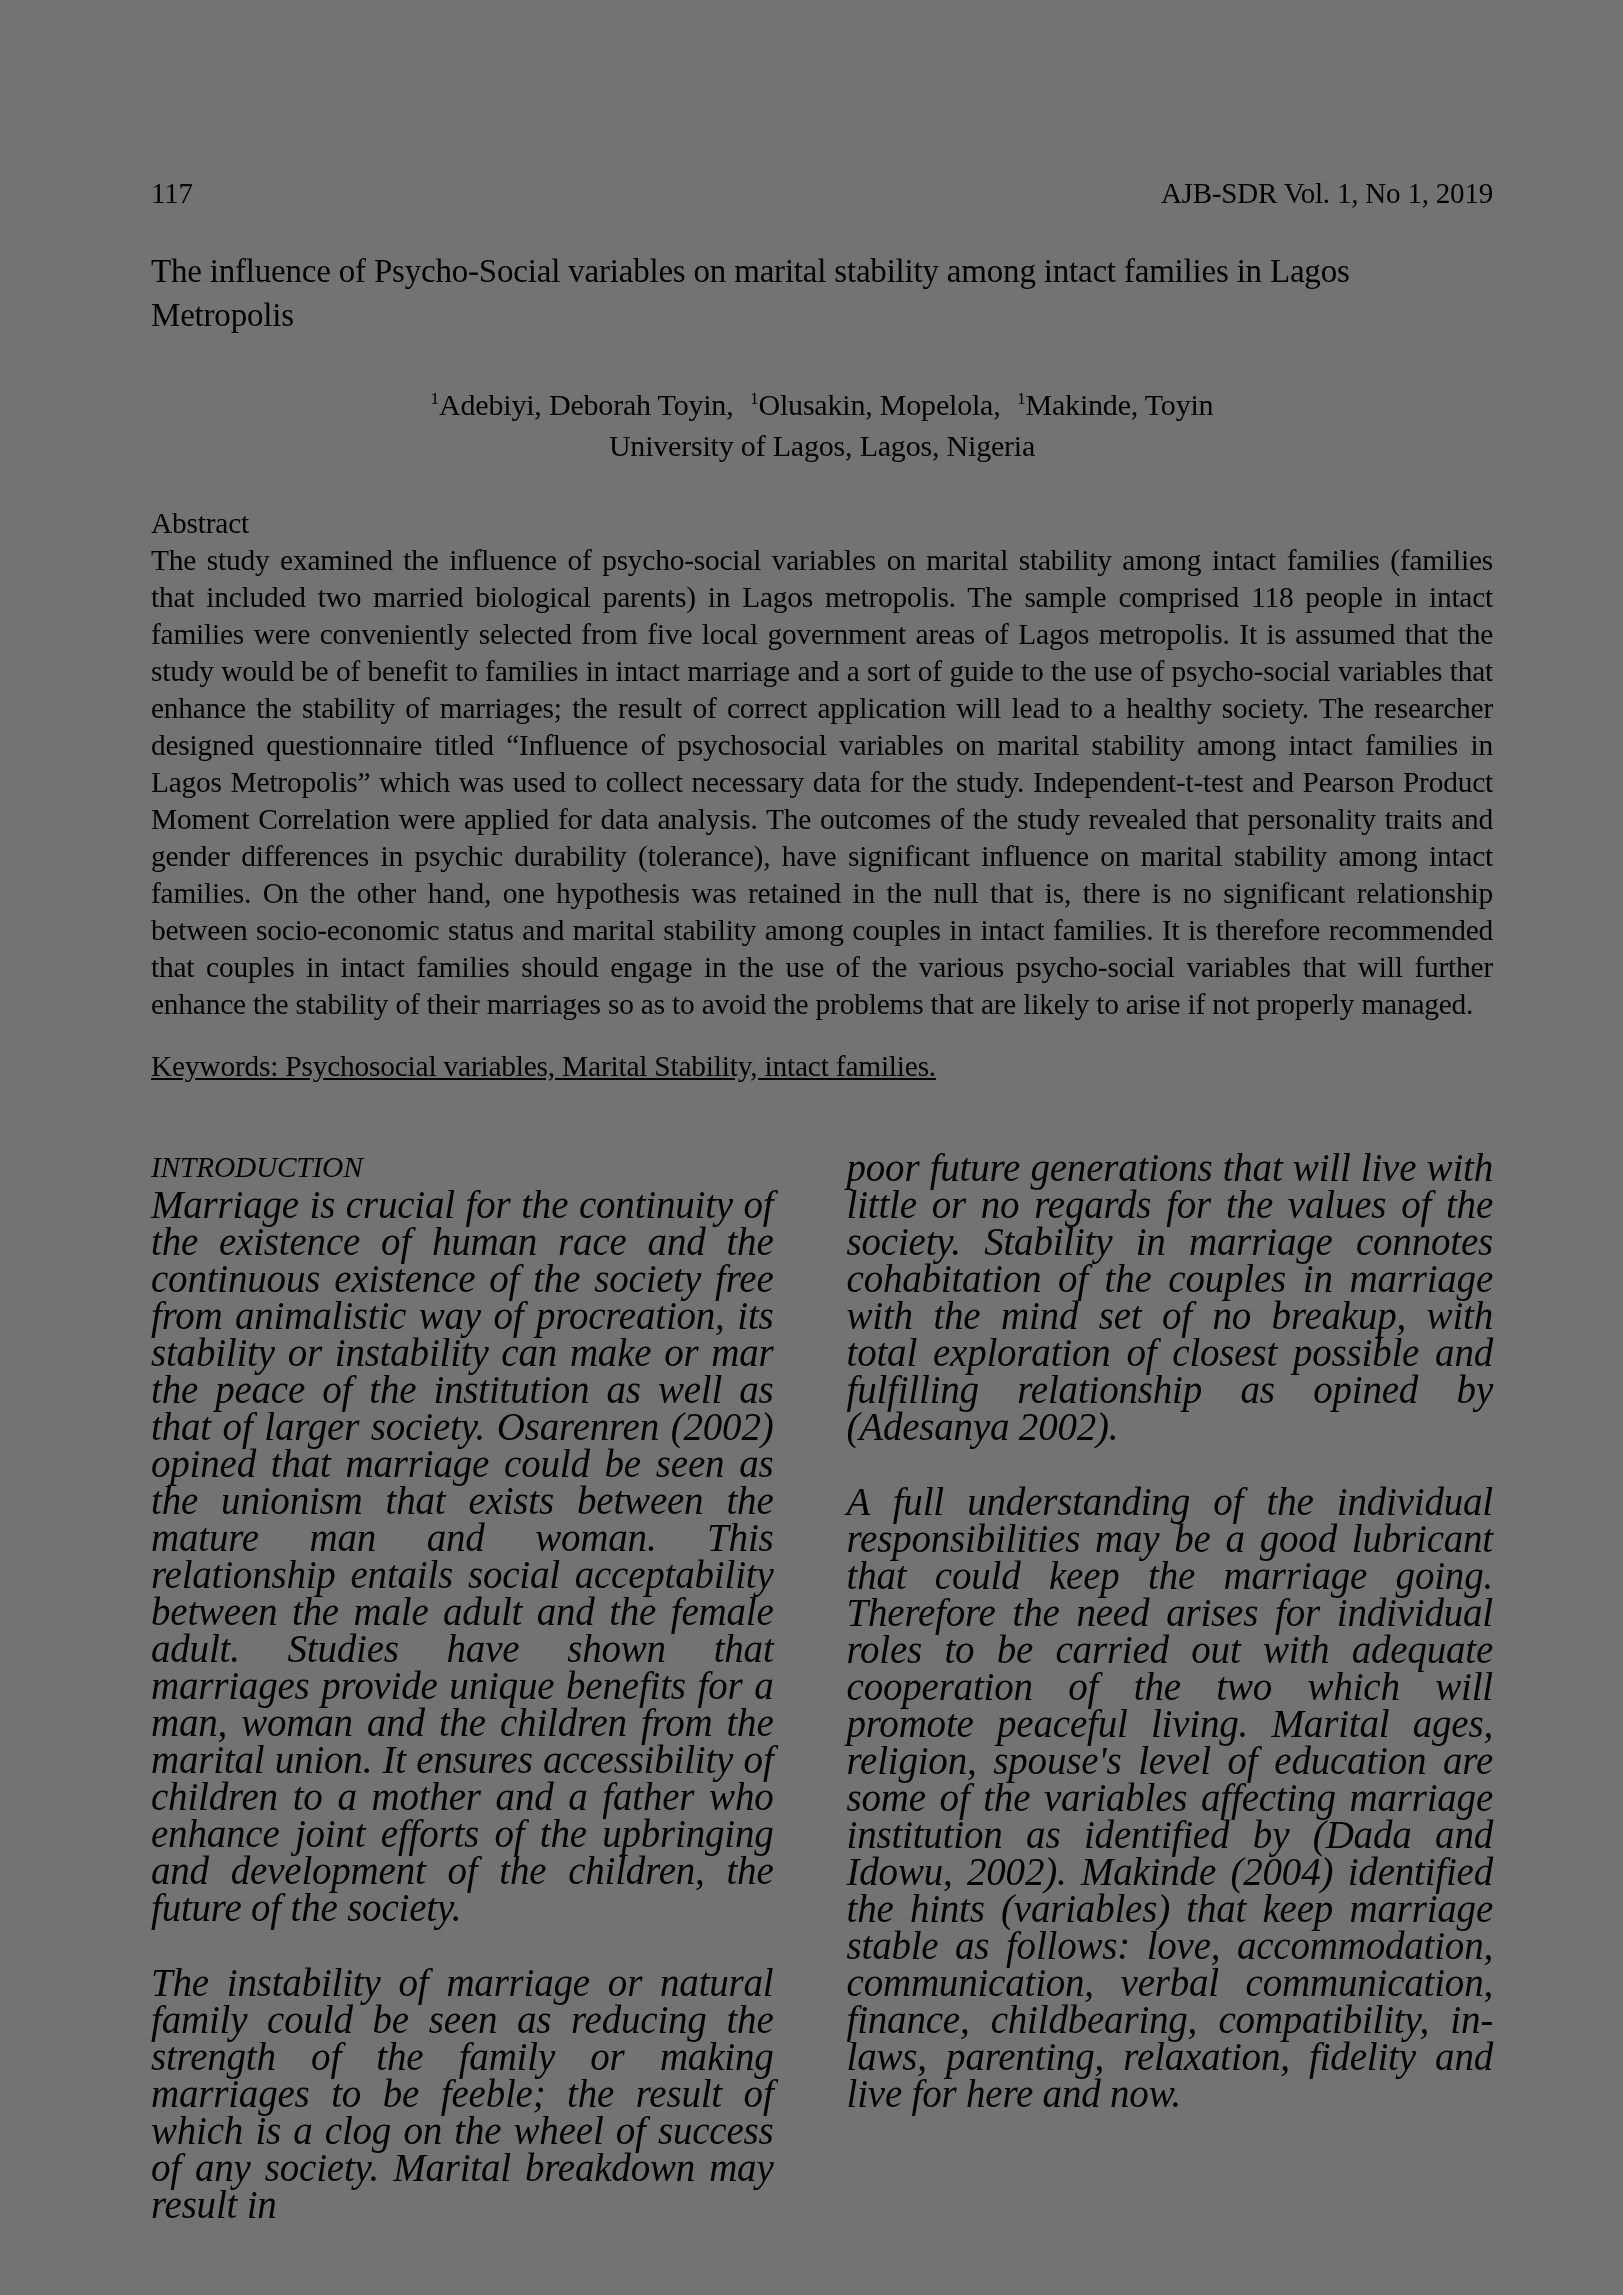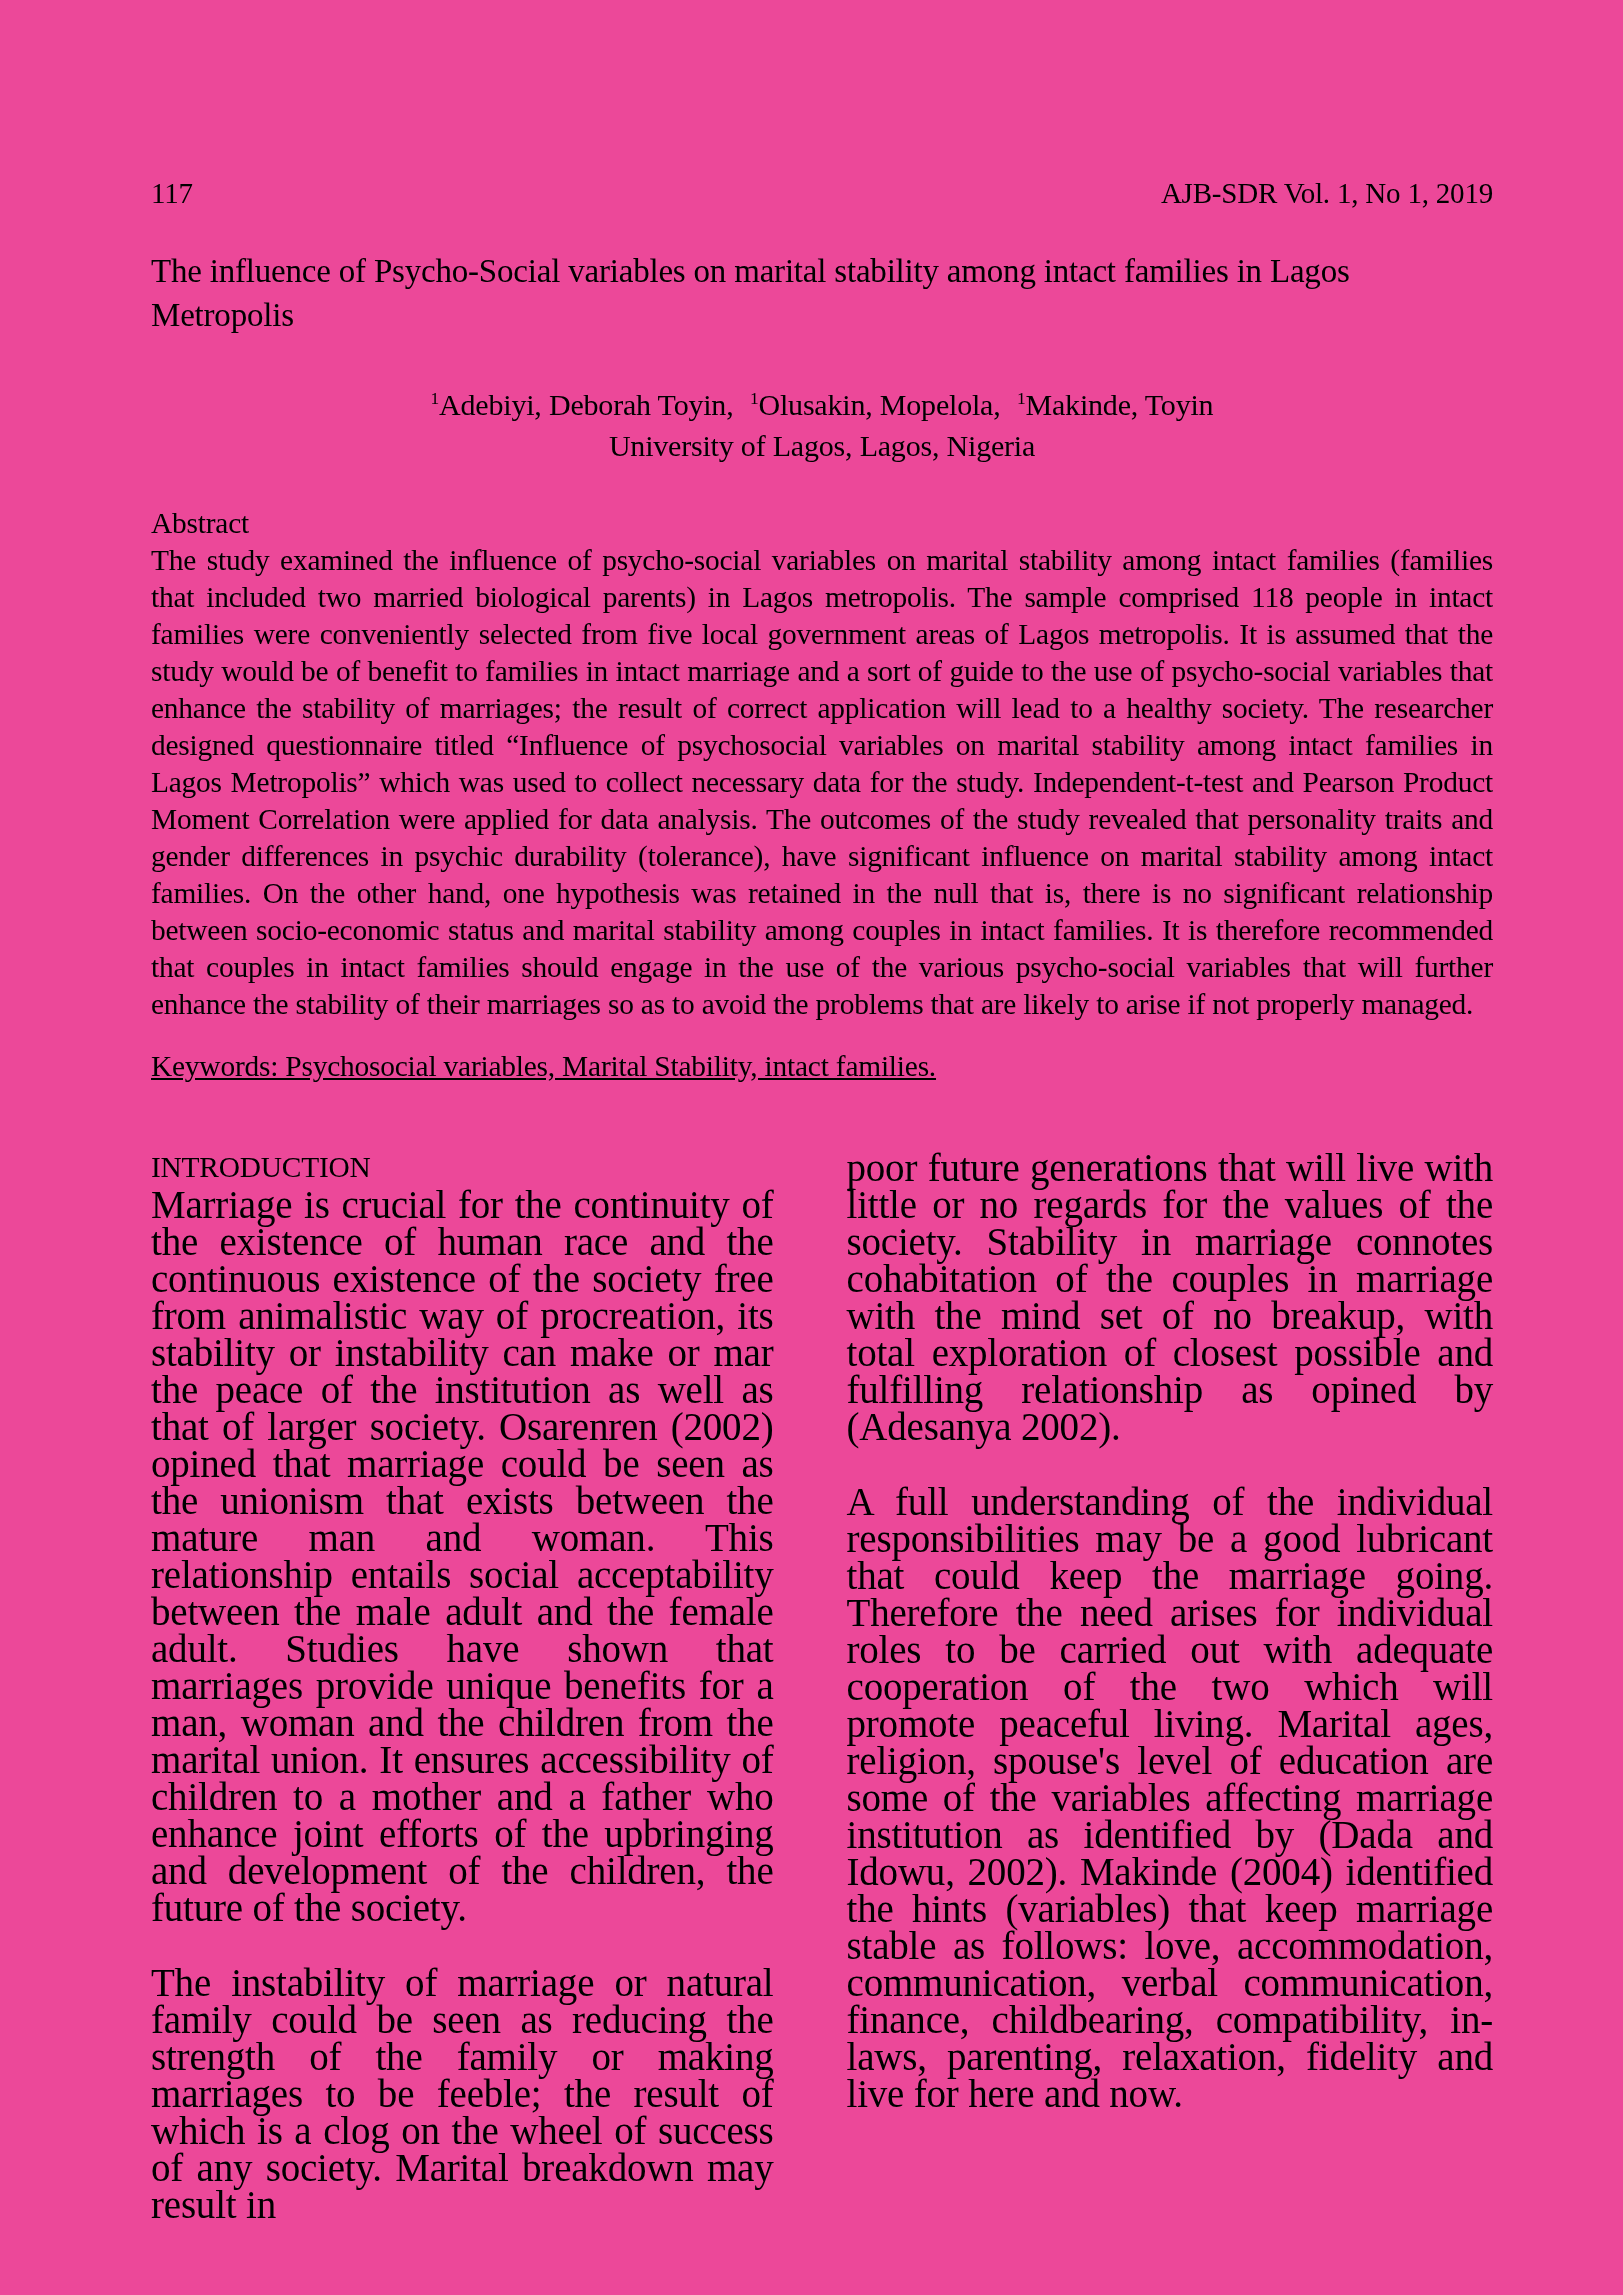--- a/index.html
+++ b/index.html
@@ -10,21 +10,21 @@
     color: #000000;
     font-family: "Liberation Serif", "DejaVu Serif", serif;
     letter-spacing: -0.2px;
   }
   .page {
     box-sizing: border-box;
     width: 1623px;
     height: 2295px;
     padding: 175px 130px 0 151px;
     overflow: hidden;
-    background: #ec4899;
+    background: #737373;
   }
   .header {
     display: flex;
     justify-content: space-between;
     align-items: baseline;
     font-size: 29px;
     line-height: 37px;
   }
   .title {
     font-size: 33px;
@@ -59,20 +59,21 @@
   }
   .keywords {
     margin: 25px 0 0 0;
     font-size: 29.4px;
     line-height: 37px;
     text-decoration: underline;
   }
   .columns {
     display: flex;
     margin-top: 64px;
+    font-style: italic;
   }
   .col-left  { width: 623px; margin-right: 73px; }
   .col-right { width: 647px; }
   .section-heading {
     font-size: 29.4px;
     line-height: 37px;
   }
   .col p {
     font-size: 39px;
     line-height: 37px;

